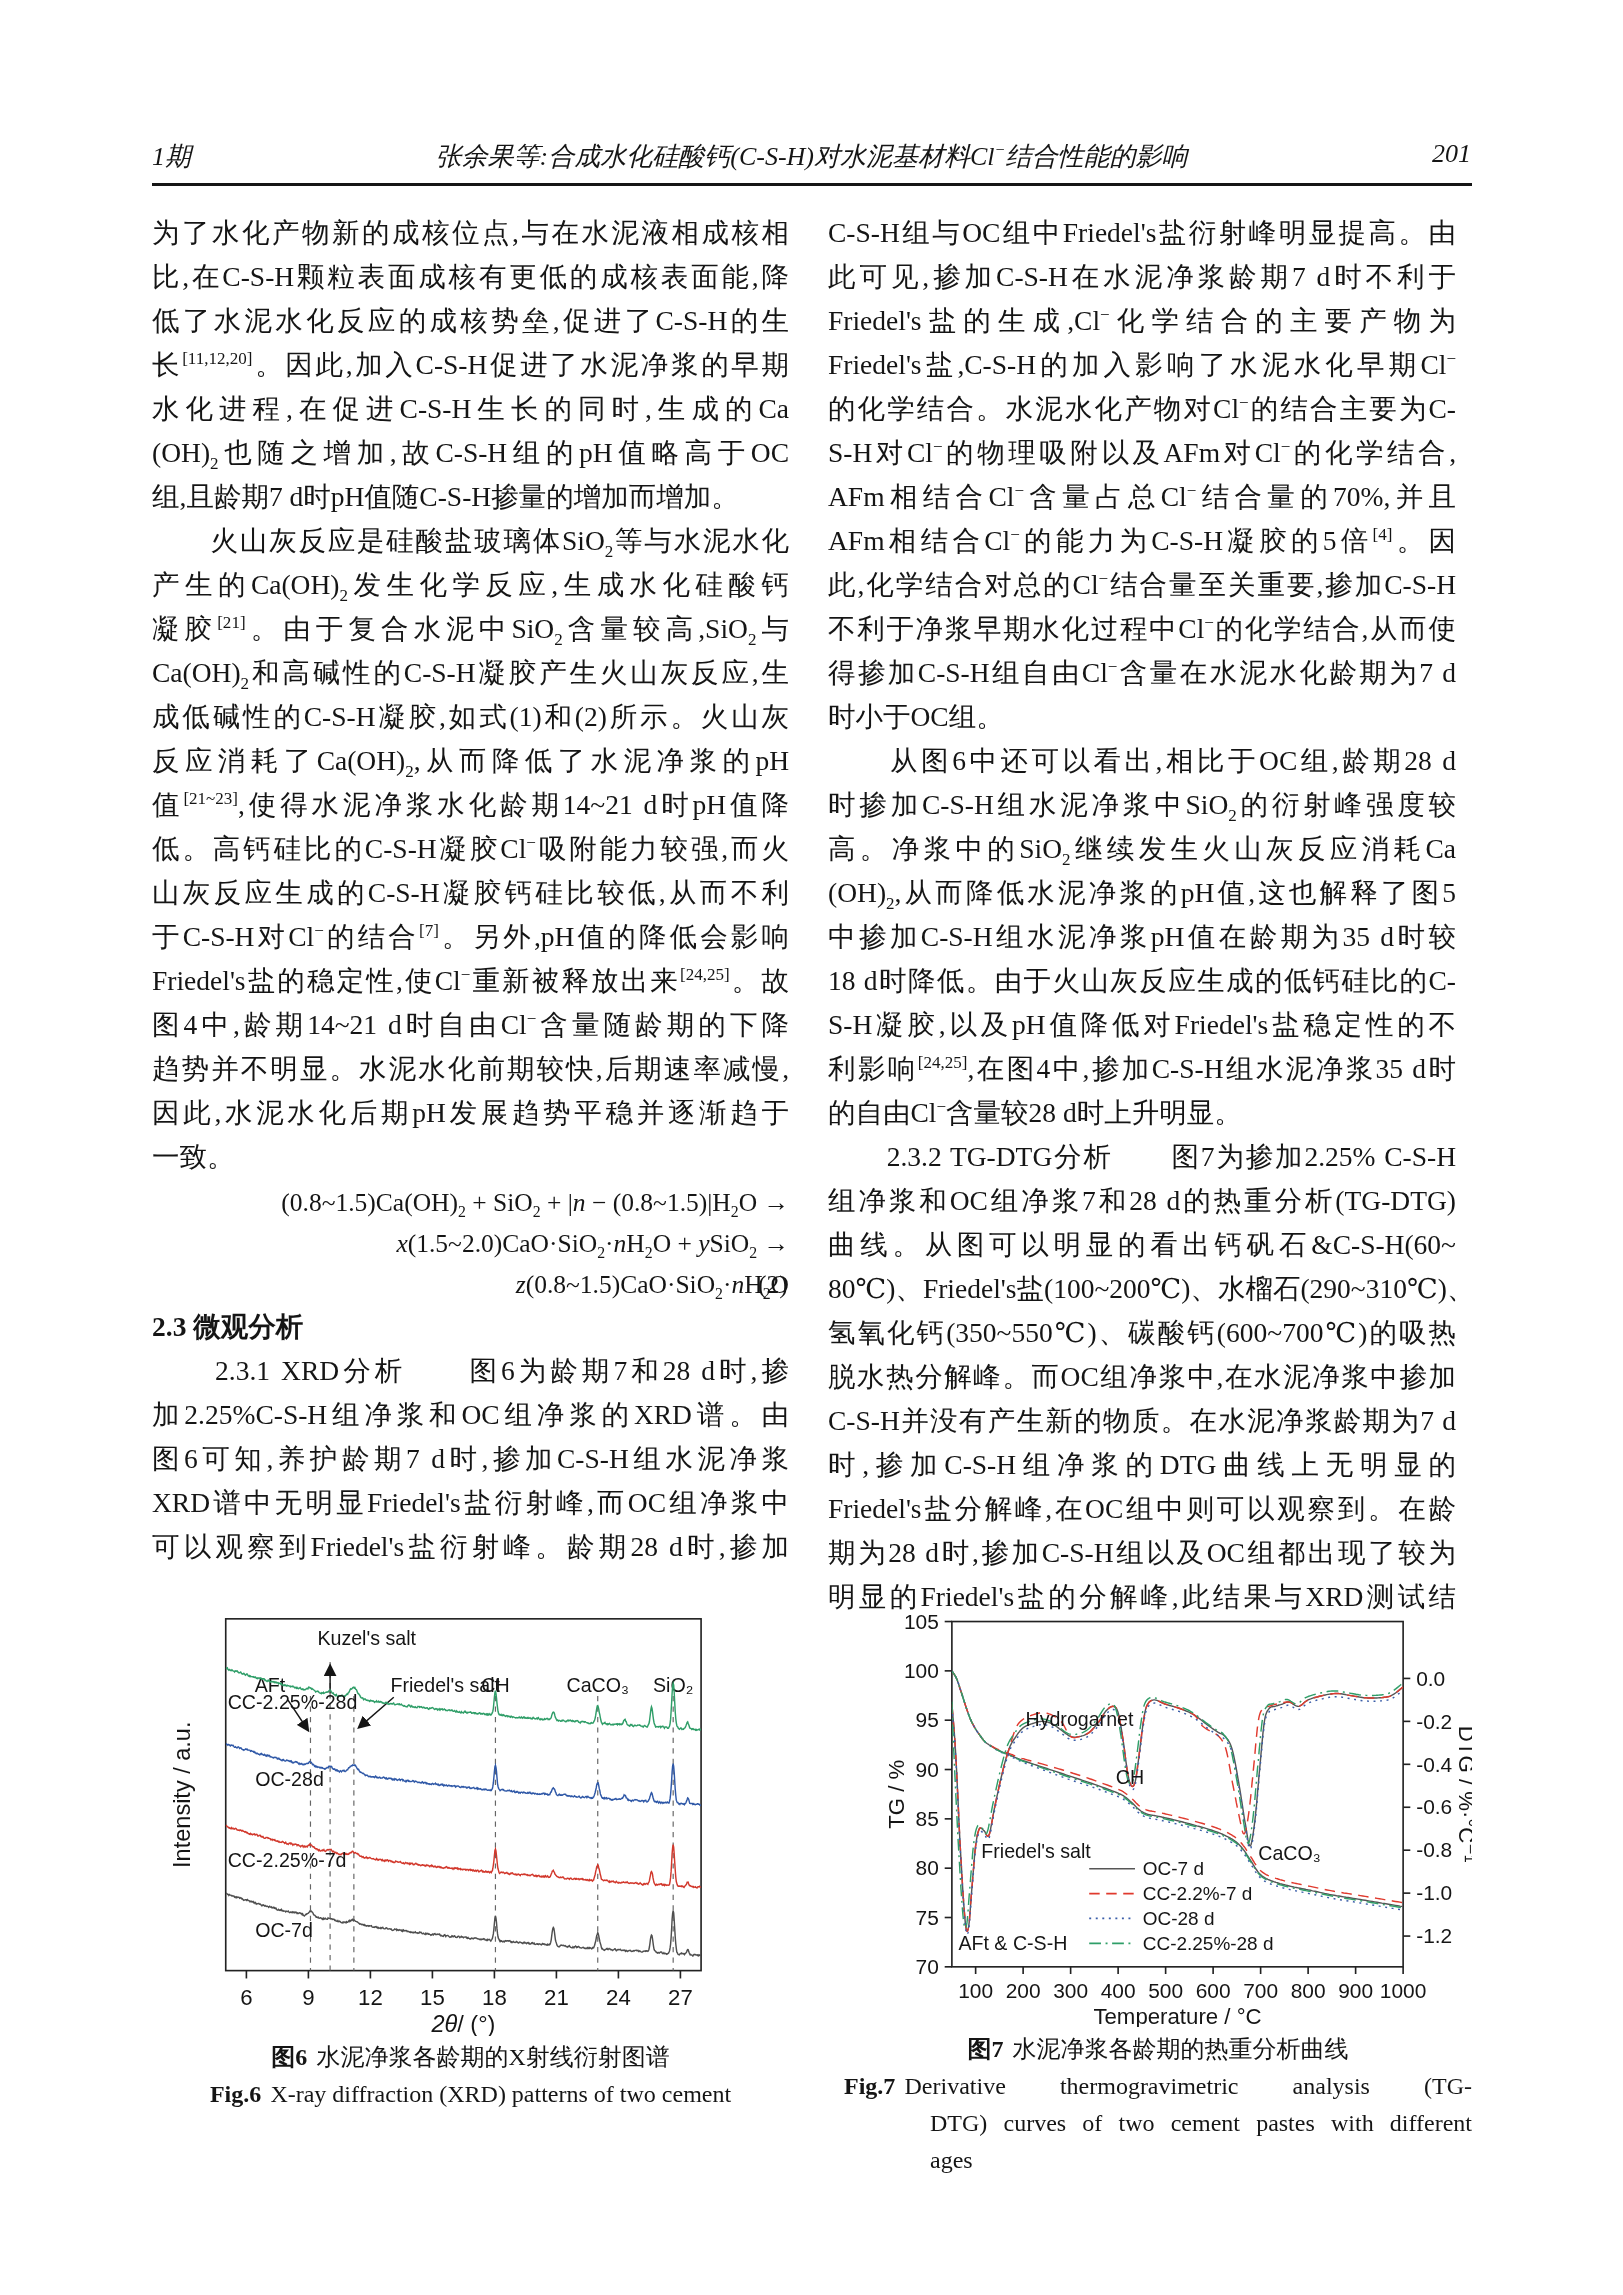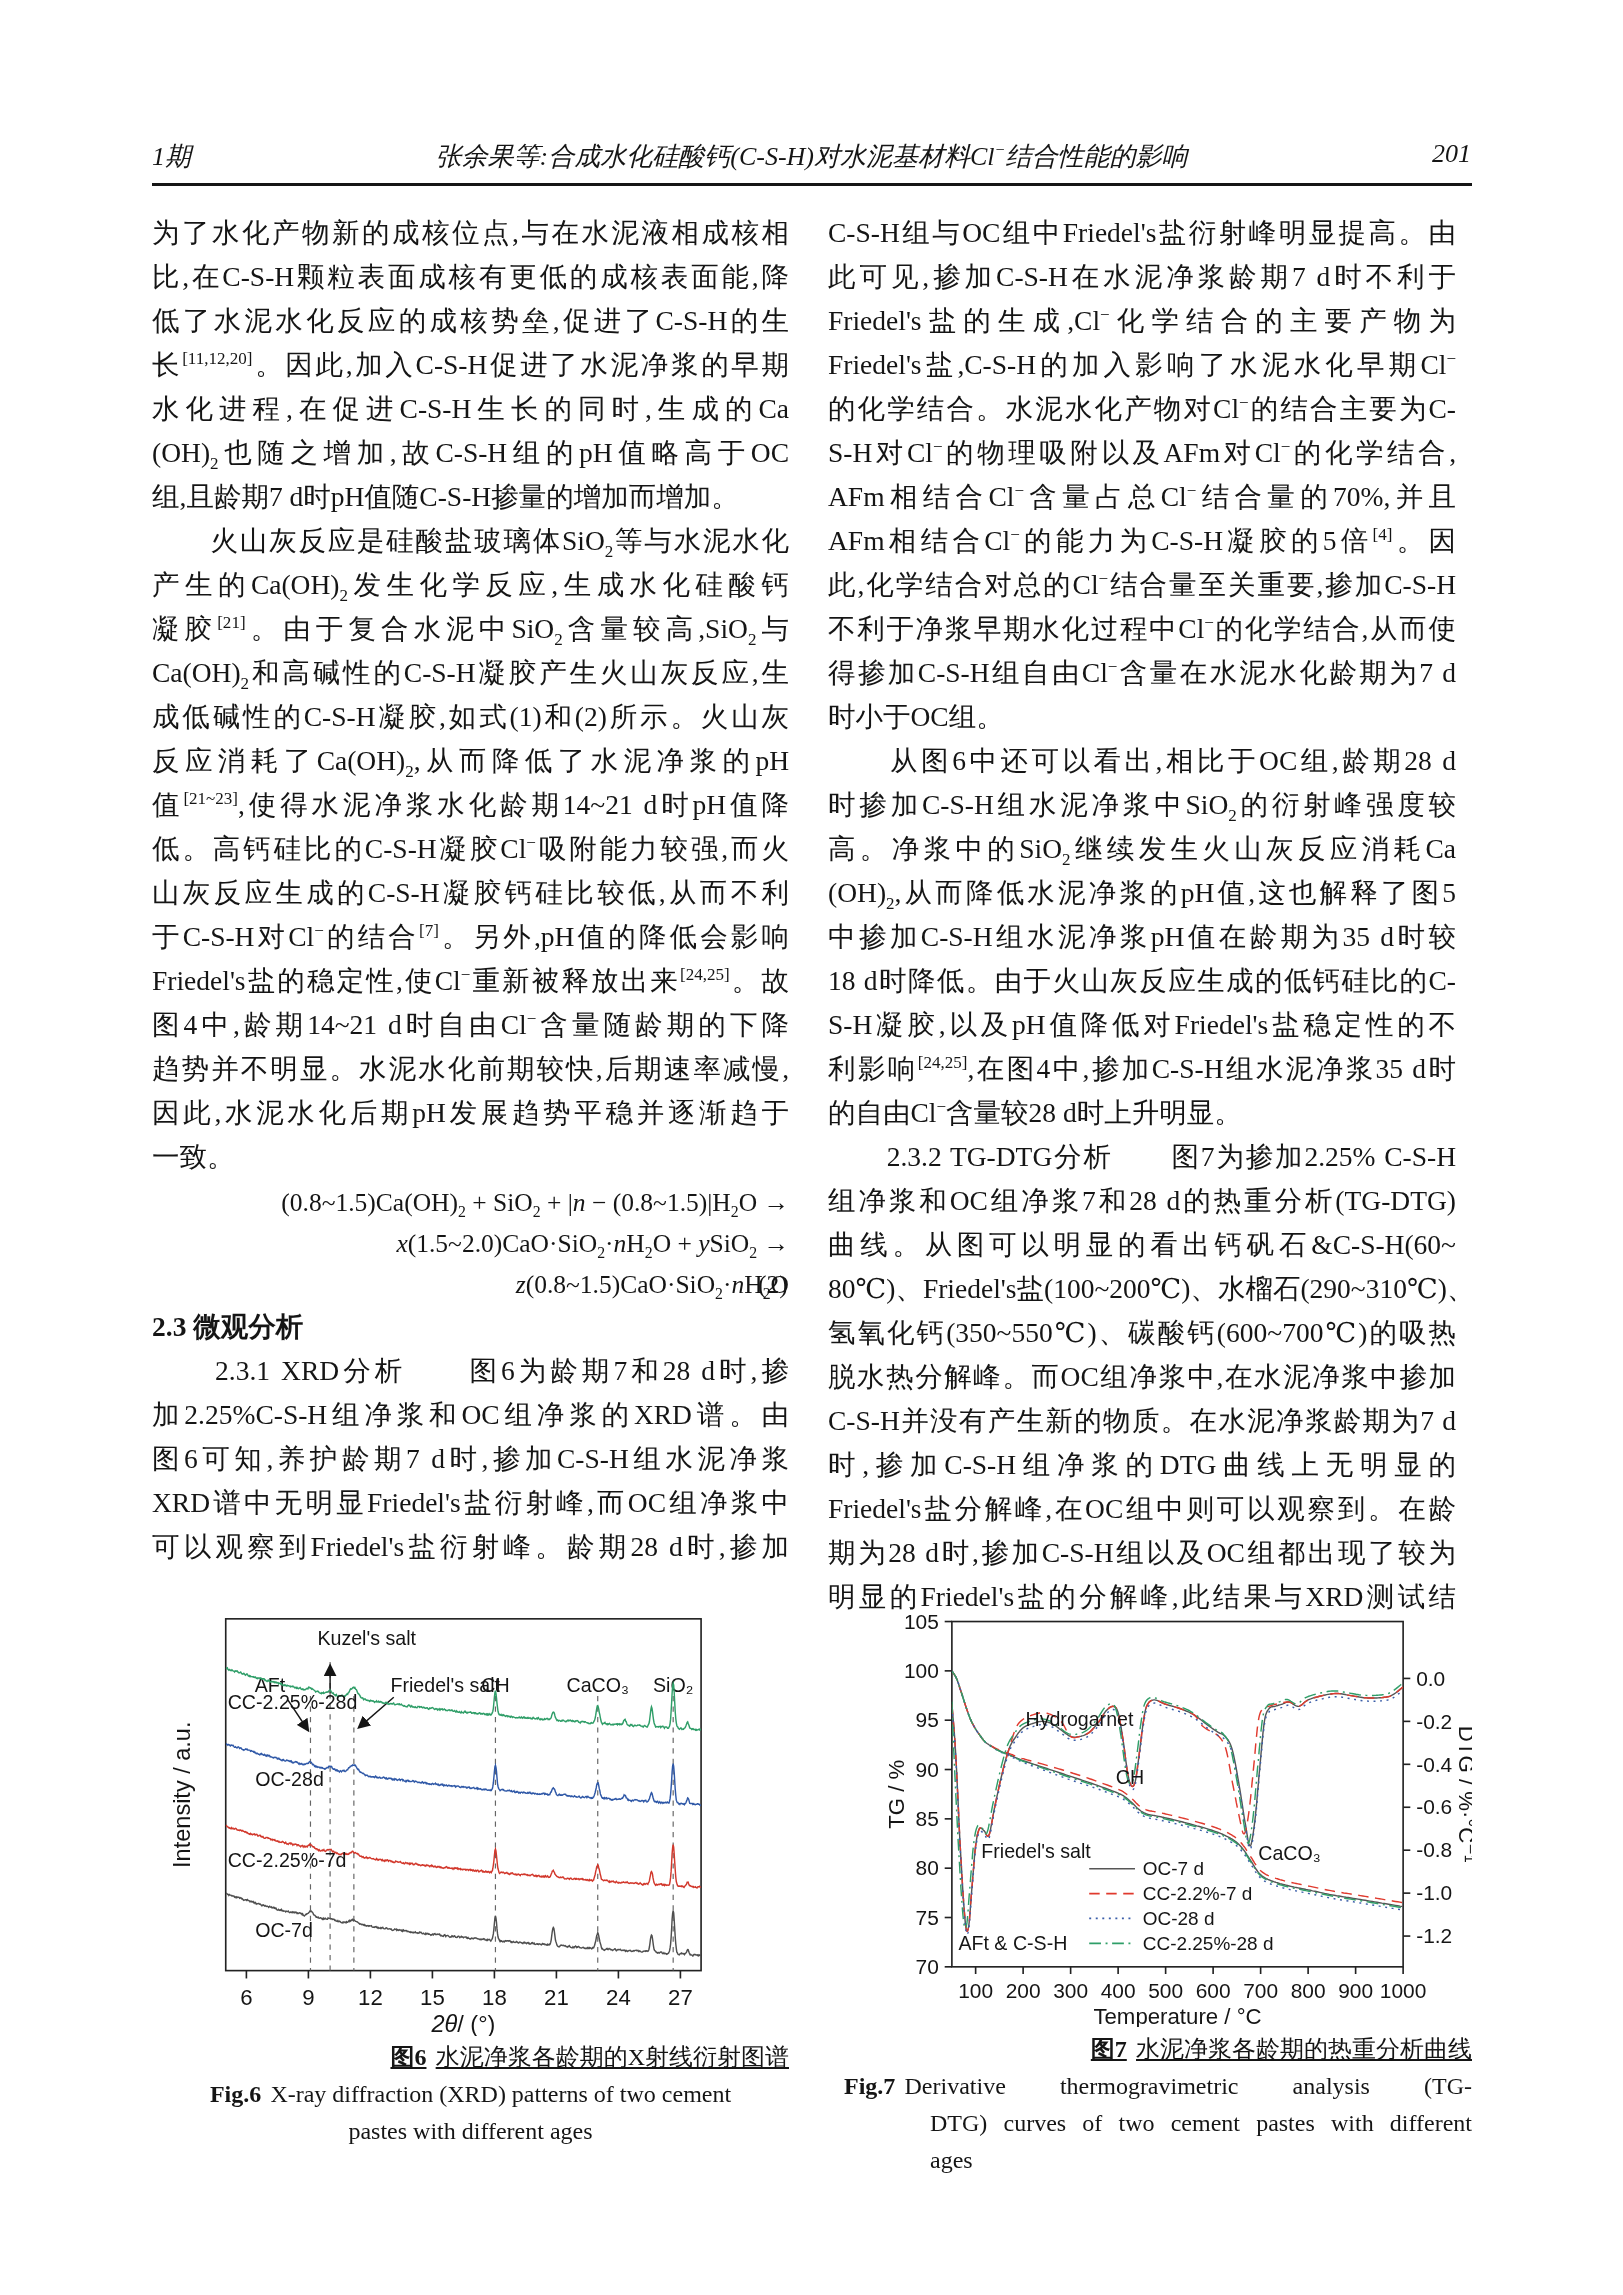--- a/index.html
+++ b/index.html
@@ -13,21 +13,21 @@
   .col{position:absolute;font-size:27.5px;}
   .line{height:44px;line-height:44px;white-space:nowrap;text-align:justify;text-align-last:justify;}
   .line.end{text-align-last:left;}
   .line.hd{font-weight:bold;text-align-last:left;}
   sub,sup{font-size:62%;line-height:0;}
   .eqs{margin-top:2.6px;}
   .eq{position:relative;height:41px;line-height:41px;text-align:right;font-size:25.5px;}
   .eq .num{position:absolute;right:1.3px;top:0;}
   .cap{position:absolute;font-size:24px;}
   .capline{height:37px;line-height:37px;}
-  .zhc{text-align:right;text-decoration:underline;}
+  .zhc{text-align:center;}
   .enc{text-align:center;}
   .b{font-weight:bold;margin-right:9.2px;}
   .cap7en{padding-left:86px;}
   .hang{text-indent:-86px;}
   .j{text-align:justify;text-align-last:justify;}
   svg{position:absolute;}
   svg text{font-family:"Liberation Sans","DejaVu Sans",sans-serif;fill:#151515;}
 </style>
 </head>
 <body>
@@ -182,21 +182,20 @@
       <text x="130" y="498" font-size="30" text-anchor="start">OC-7d</text>
     </svg>
 
   <div class="cap" style="left:152px;top:2039px;width:637px;">
     <div class="capline zhc">
       <span class="b">图6</span><span>水泥净浆各龄期的X射线衍射图谱</span>
     </div>
     <div class="capline enc">
       <span class="b">Fig.6</span><span>X-ray diffraction (XRD) patterns of two cement</span>
     </div>
-    <div class="capline enc">pastes with different ages</div>
   </div>
 
   <svg id="fig7" style="left:883px;top:1615px;" width="589" height="412" viewBox="0 0 900 630" xmlns="http://www.w3.org/2000/svg">
       <defs>
         <clipPath id="clip7">
           <rect x="105" y="10" width="690" height="528"></rect>
         </clipPath>
       </defs>
       <g>
         <rect x="105" y="10" width="690" height="528" fill="none" stroke="#222" stroke-width="2.5"></rect>

